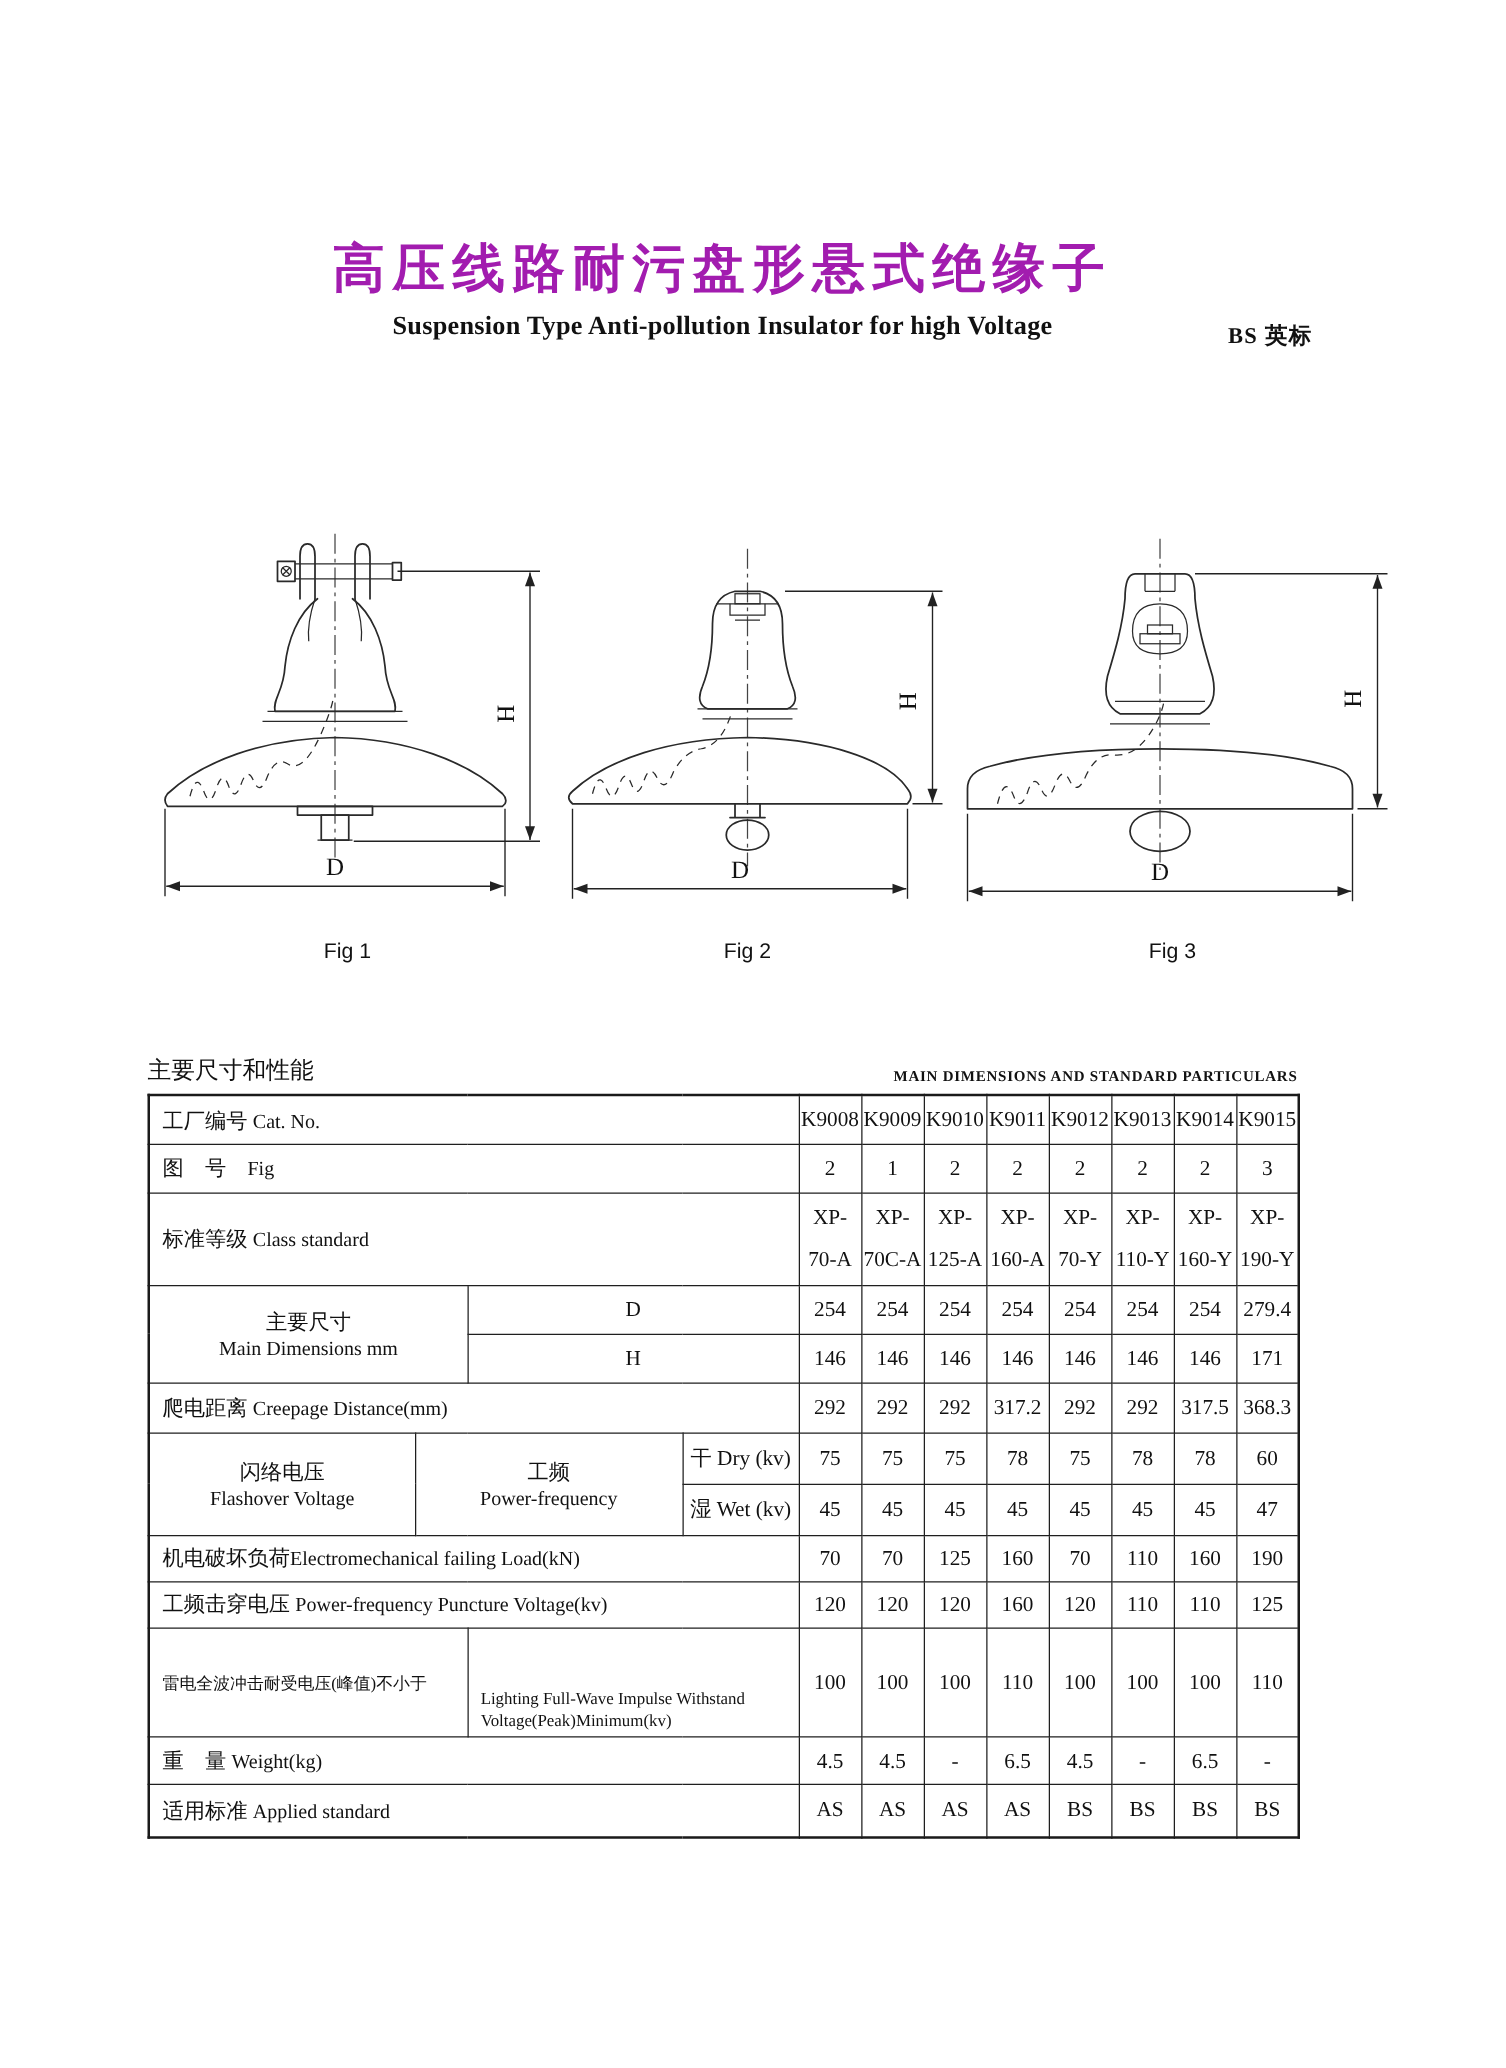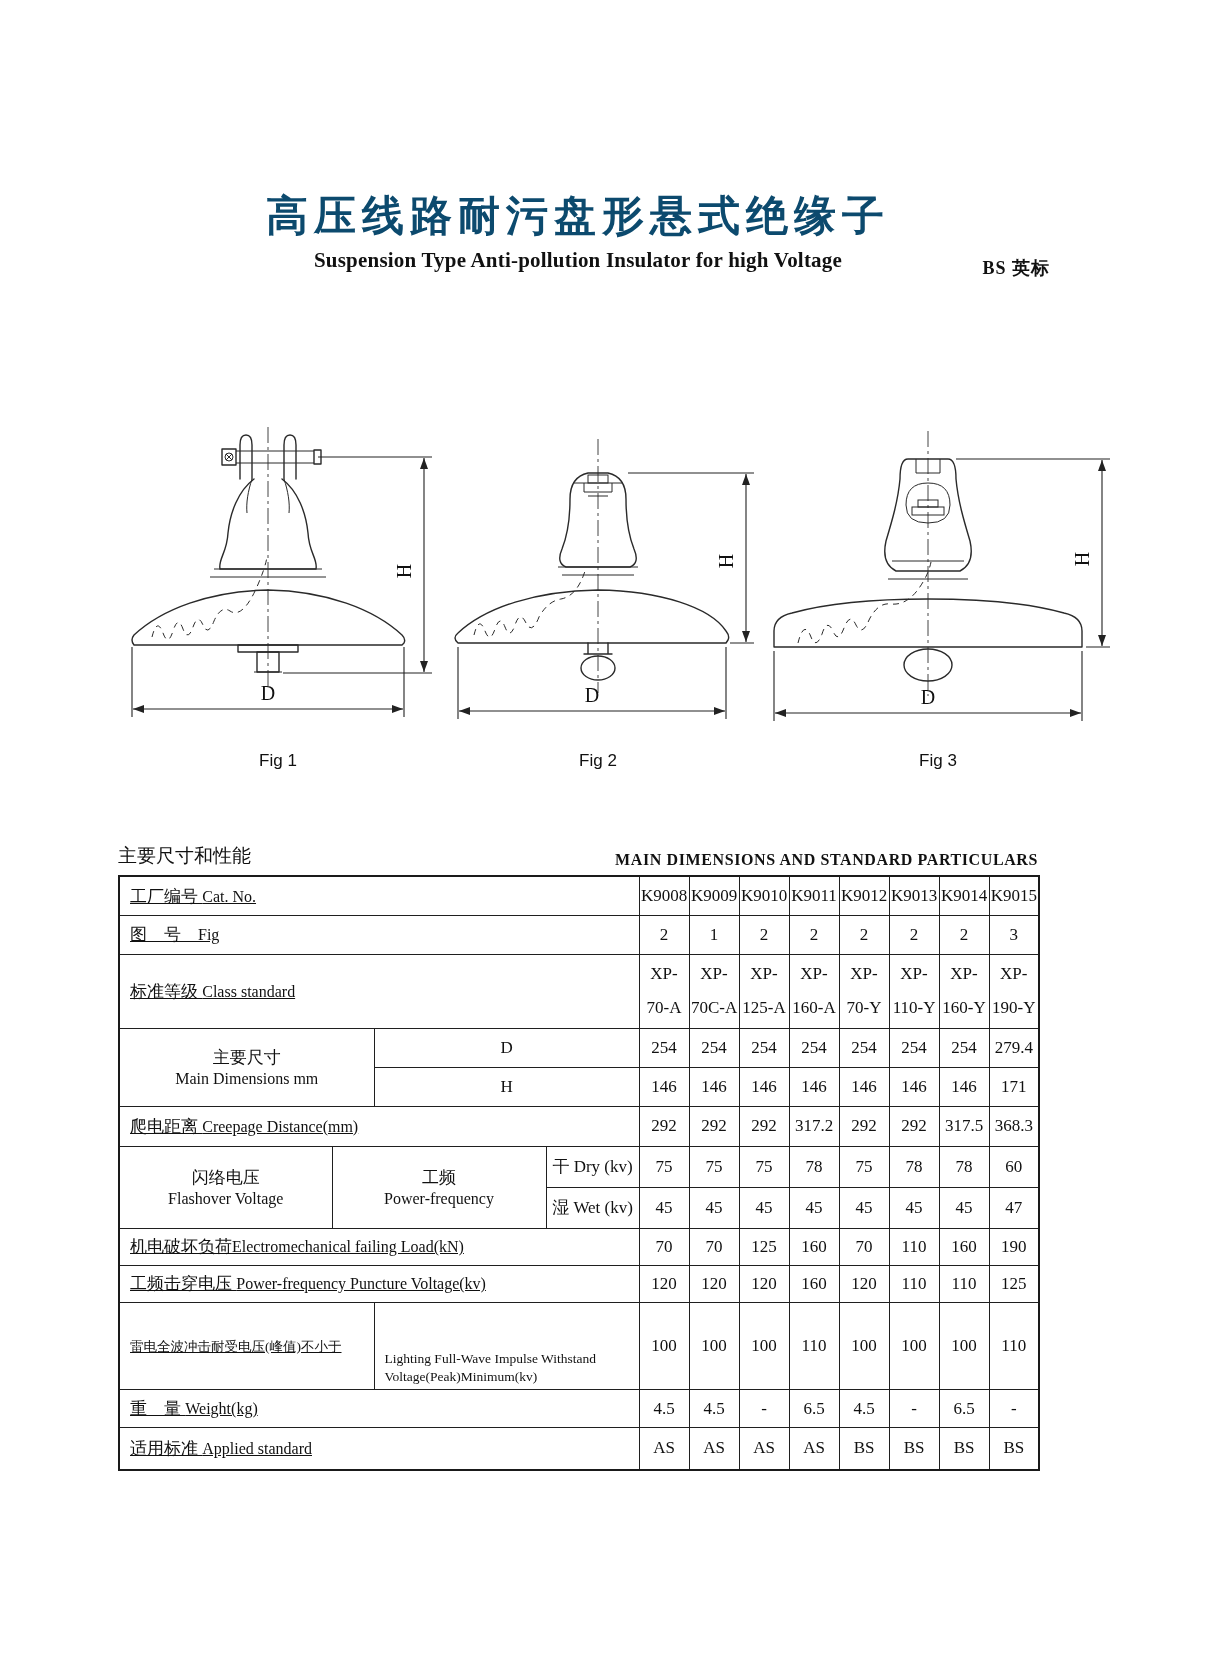--- a/index.html
+++ b/index.html
@@ -8,21 +8,21 @@
     width:1205px; min-height:1654px;
     font-family:"Liberation Serif","DejaVu Serif",serif;
     color:#111;
   }
   .page { position:relative; width:920px; margin:0 auto 0 118px; padding-top:192px; }
 
   
   .header { position:relative; text-align:center; }
   .title-zh {
     font-size:42px; font-weight:bold; letter-spacing:6px;
-    color:#0c4a6e; line-height:1.15; white-space:nowrap;
+    color:#a21caf; line-height:1.15; white-space:nowrap;
   }
   .title-en { font-size:21px; font-weight:bold; margin-top:8px; letter-spacing:0.2px; }
   .standard-tag {
     position:absolute; right:-12px; top:64px;
     font-size:18px; font-weight:bold; letter-spacing:1px;
   }
 
   
   .figures { margin-top:148px; display:flex; justify-content:space-between; align-items:flex-start; }
   .figures figure { text-align:center; }
@@ -32,26 +32,26 @@
   .thin { stroke:#2a2a2a; fill:none; stroke-width:1; }
   .dash { stroke:#2a2a2a; fill:none; stroke-width:1; stroke-dasharray:6 5; }
   .cline { stroke:#444; fill:none; stroke-width:1; stroke-dasharray:16 4 3 4; }
   .dim { stroke:#222; fill:none; stroke-width:1.1; }
   .arrow { fill:#222; stroke:none; }
   .dimtext { font-family:"Liberation Serif","DejaVu Serif",serif; font-size:20px; fill:#111; }
 
   
   .section-head { display:flex; justify-content:space-between; align-items:flex-end; margin-top:72px; margin-bottom:6px; }
   .section-zh { font-size:19px; }
-  .section-en { font-size:16px; font-weight:bold; letter-spacing:0.6px; }
+  .section-en { font-size:12px; font-weight:bold; letter-spacing:0.6px; }
 
   
   table.spec { border-collapse:collapse; table-layout:fixed; width:920px; border:2.5px solid #1a1a1a; }
   table.spec td { border:1px solid #1f1f1f; font-size:17px; color:#111; vertical-align:middle; }
-  td.lbl { text-align:left; padding:3px 10px;text-decoration:underline; }
+  td.lbl { text-align:left; padding:3px 10px; }
   td.ctr { text-align:center; padding:3px 4px; }
   td.val { text-align:center; padding:2px 1px; }
   .zh { font-size:17px; }
   .en { font-size:16px; }
   .small-zh { font-size:13.5px; }
   .small-en { font-size:13.5px; line-height:1.35; display:inline-block;margin-top:44px; }
   .two-line span { display:block; line-height:34px; }
   tr.r-catno td { height:39px; }
   tr.r-fig td { height:39px; }
   tr.r-class td { height:74px; }

